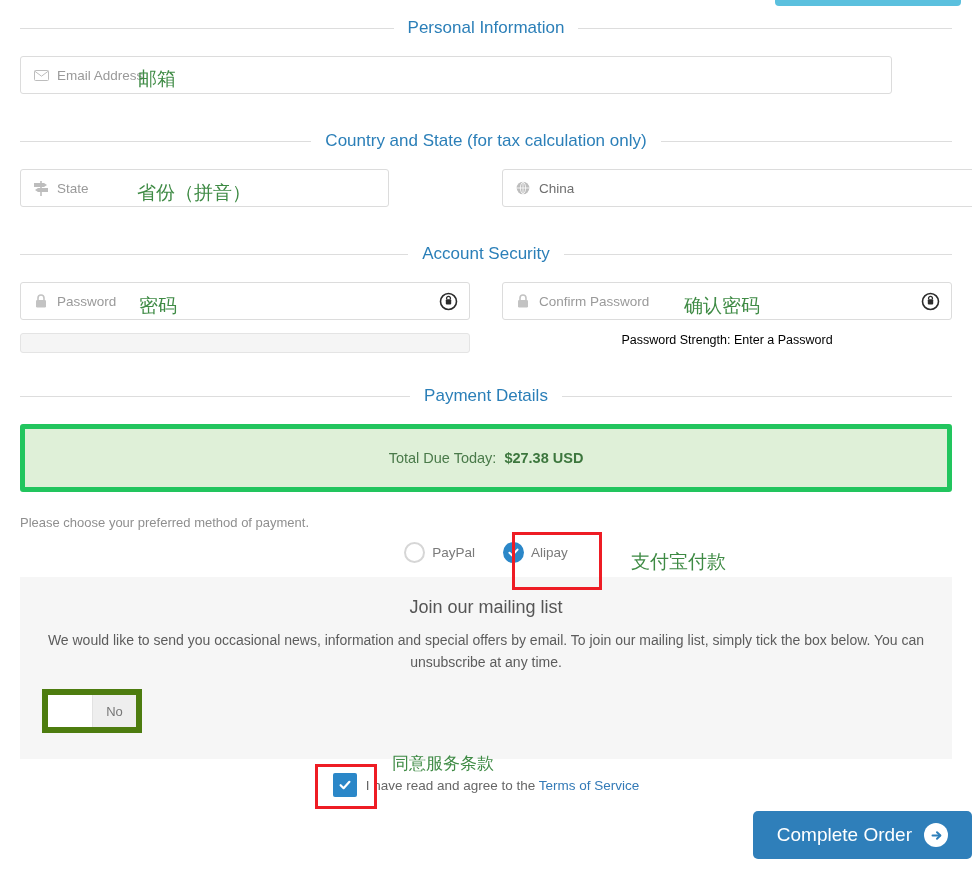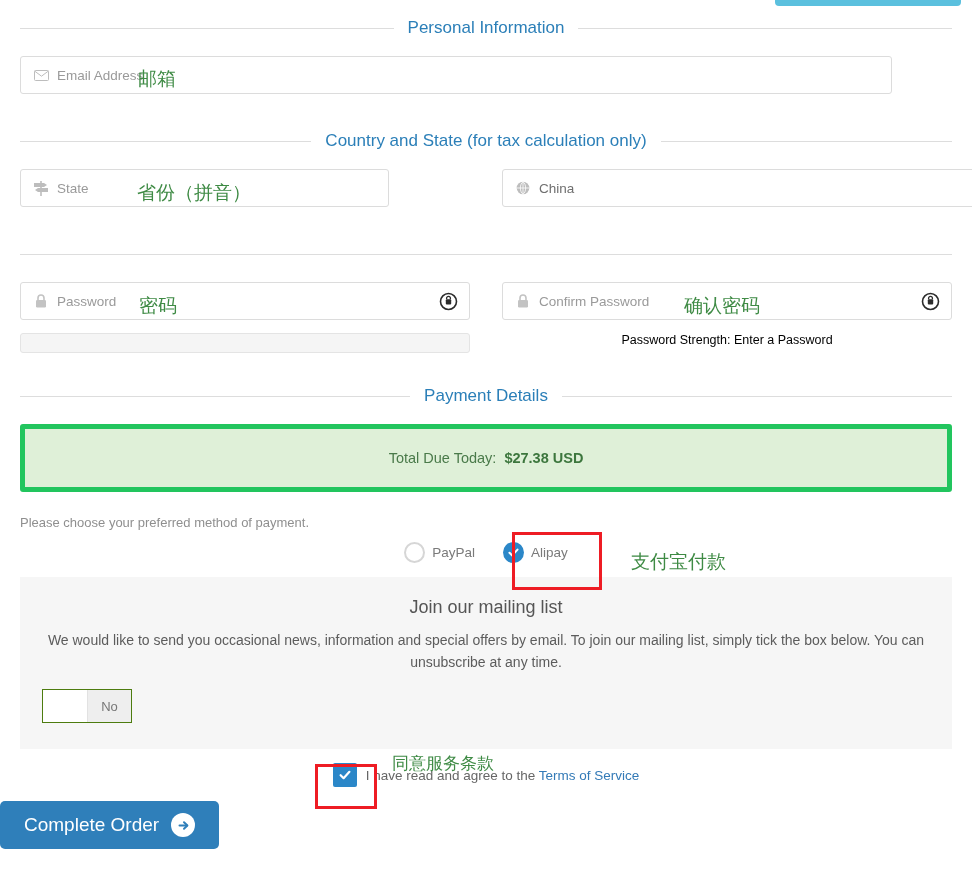--- a/index.html
+++ b/index.html
@@ -198,21 +198,21 @@
   .mail-body {
     font-size: 14px;
     color: #5c5c5c;
     line-height: 1.55;
     margin: 0 0 16px 0;
     max-width: 890px;
   }
   .toggle {
     width: 88px;
     height: 32px;
-    border: 1px solid #4d7c0f;
+    border: 6px solid #4d7c0f;
     border-radius: 0;
     background: #bef264;
     display: flex;
     overflow: hidden;
     cursor: pointer;
   }
   .toggle .knob {
     width: 44px;
     background: #ffffff;
     border-right: 1px solid #e2e2e2;
@@ -238,21 +238,21 @@
     width: 24px; height: 24px;
     background: #2b87c8;
     border-radius: 2px;
     display:flex; align-items:center; justify-content:center;
     cursor: pointer;
   }
   .tos-text { font-size: 13.5px; color: #666666; }
   .tos-link { color: #337ab7; text-decoration: none; }
 
   
-  .submit-wrap { display: flex; justify-content: flex-start; }
+  .submit-wrap { display: flex; justify-content: flex-end; }
   .submit-btn {
     background: #2f7fba;
     color: #ffffff;
     border: none;
     border-radius: 5px;
     height: 48px;
     padding: 0 24px;
     font-size: 19px;
     font-family: "Liberation Sans", sans-serif;
     display: flex;
@@ -334,20 +334,21 @@
               <path d="M7 0.7 v12.6 M0.7 7 h12.6 M7 0.7 C3.5 3 3.5 11 7 13.3 M7 0.7 C10.5 3 10.5 11 7 13.3" fill="none" stroke="#ffffff" stroke-width="0.8"></path>
             </svg>
         </span>
         <span class="fld-text value">China</span>
       </div>
     </div>
   </div>
 
   <div class="legend" style="margin-top:33px;">
     <div class="rule"></div>
+    <span class="legend-text">Account Security</span>
   </div>
 
   <div class="row two-col" style="margin-top:12px;">
     <div class="col-half">
       <div class="field">
         <span class="fld-icon">
           <svg width="12" height="14" viewBox="0 0 12 14">
               <path d="M3 6 V4 a3 3 0 0 1 6 0 V6" fill="none" stroke="#c3c3c3" stroke-width="1.6"></path>
               <rect x="1" y="6" width="10" height="7.5" rx="1.2" fill="#c3c3c3"></rect>
             </svg>

